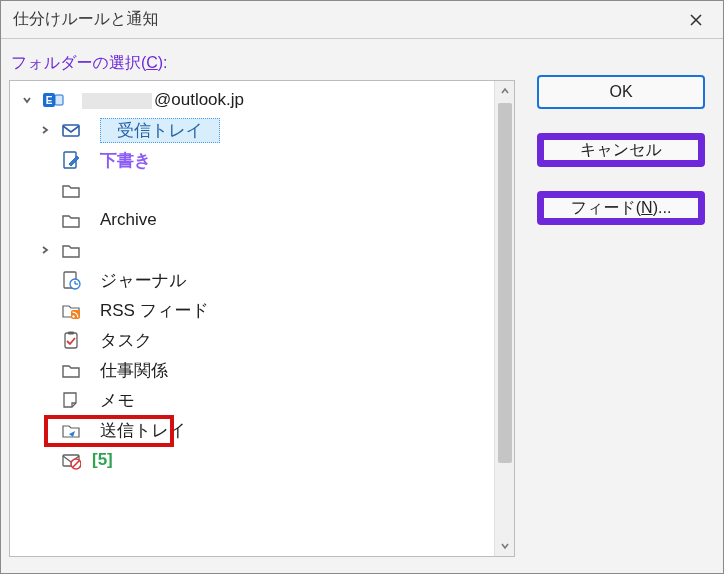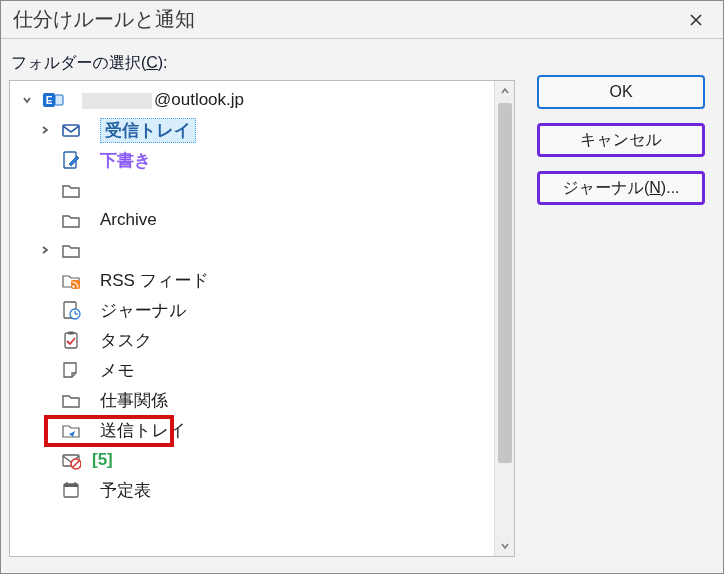--- a/index.html
+++ b/index.html
@@ -22,21 +22,21 @@
     }
     .titlebar {
       height: 38px;
       display: flex;
       align-items: center;
       justify-content: space-between;
       padding: 0 14px 0 12px;
       border-bottom: 1px solid #c9c9c9;
     }
     .titlebar .title {
-      font-size: 20px;
+      font-size: 16px;
       color: #3a3a3a;
     }
     .close-btn {
       width: 26px;
       height: 26px;
       display: flex;
       align-items: center;
       justify-content: center;
       font-size: 17px;
       color: #333;
@@ -49,21 +49,21 @@
       padding: 14px 18px 16px 8px;
       gap: 22px;
     }
     .left {
       flex: 1;
       display: flex;
       flex-direction: column;
     }
     .label {
       font-size: 16px;
-      color: #0f172a;
+      color: #6d28d9;
       margin-bottom: 6px;
       margin-left: 2px;
     }
     .label .accel { text-decoration: underline; }
     .tree-container {
       flex: 1;
       display: flex;
       background: #ffffff;
       border: 1px solid #bcbcbc;
       position: relative;
@@ -104,22 +104,22 @@
       align-items: center;
       justify-content: center;
       flex-shrink: 0;
     }
     .label-t {
       margin-left: 12px;
     }
     .label-t.selected {
       background: #d8eefc;
       border: 1px dotted #4aa0e9;
-      padding: 0 4px;
-      font-weight: 700;
+      padding: 0 16px;
+      font-weight: 400;
       color: #2663a3;
     }
     .bold { font-weight: 700; color: #8b5cf6; }
     .count { color: #2fa34f; font-weight: 700; margin-left: 4px; }
     .obscured {
       display: inline-block;
       width: 70px;
       height: 16px;
       background: #e6e6e6;
       vertical-align: middle;
@@ -154,25 +154,25 @@
       width: 14px;
       background: #c5c5c5;
       border-radius: 2px;
     }
     .right {
       width: 168px;
       display: flex;
       flex-direction: column;
       align-items: stretch;
       padding-top: 22px;
-      gap: 14px;
+      gap: 24px;
     }
     .btn {
       height: 34px;
-      border: 3px solid #6d28d9;
+      border: 7px solid #6d28d9;
       background: #f9f9f9;
       border-radius: 4px;
       font-size: 16px;
       color: #222;
       display: flex;
       align-items: center;
       justify-content: center;
       cursor: pointer;
     }
     .btn.primary {
@@ -278,73 +278,73 @@
               <svg width="20" height="20" viewBox="0 0 20 20">
                   <path d="M2 6 h6 l2 2 h8 v9 h-16 z" fill="#fff" stroke="#606060" stroke-width="1.4"></path>
                 </svg>
             </div>
           </div>
 
           <div class="row indent-1">
             <div class="spacer-exp"></div>
             <div class="icon">
               <svg width="20" height="20" viewBox="0 0 20 20">
+                <rect x="3" y="2" width="12" height="16" rx="1" fill="#fff" stroke="#606060" stroke-width="1.3"></rect>
+                <circle cx="14" cy="14" r="5" fill="#fff" stroke="#2f7ed8" stroke-width="1.3"></circle>
+                <line x1="14" y1="14" x2="14" y2="11" stroke="#2f7ed8" stroke-width="1.3"></line>
+                <line x1="14" y1="14" x2="17" y2="14" stroke="#2f7ed8" stroke-width="1.3"></line>
+              </svg>
+            </div>
+            <span class="label-t">ジャーナル</span>
+          </div>
+
+          <div class="row indent-1">
+            <div class="spacer-exp"></div>
+            <div class="icon">
+              <svg width="20" height="20" viewBox="0 0 20 20">
                 <path d="M2 6 h6 l2 2 h8 v9 h-16 z" fill="#fff" stroke="#606060" stroke-width="1.2"></path>
                 <rect x="10" y="10" width="9" height="9" rx="2" fill="#f58220"></rect>
                 <circle cx="12.5" cy="16.5" r="1.2" fill="#fff"></circle>
                 <path d="M11.5 12.2 a5 5 0 0 1 5.3 5.3" fill="none" stroke="#fff" stroke-width="1.2"></path>
               </svg>
             </div>
             <span class="label-t">RSS フィード</span>
           </div>
 
           <div class="row indent-1">
             <div class="spacer-exp"></div>
             <div class="icon">
               <svg width="20" height="20" viewBox="0 0 20 20">
-                <rect x="3" y="2" width="12" height="16" rx="1" fill="#fff" stroke="#606060" stroke-width="1.3"></rect>
-                <circle cx="14" cy="14" r="5" fill="#fff" stroke="#2f7ed8" stroke-width="1.3"></circle>
-                <line x1="14" y1="14" x2="14" y2="11" stroke="#2f7ed8" stroke-width="1.3"></line>
-                <line x1="14" y1="14" x2="17" y2="14" stroke="#2f7ed8" stroke-width="1.3"></line>
-              </svg>
-            </div>
-            <span class="label-t">ジャーナル</span>
-          </div>
-
-          <div class="row indent-1">
-            <div class="spacer-exp"></div>
-            <div class="icon">
-              <svg width="20" height="20" viewBox="0 0 20 20">
                 <rect x="4" y="3" width="12" height="15" rx="2" fill="#fff" stroke="#606060" stroke-width="1.3"></rect>
                 <rect x="7" y="1.5" width="6" height="3" rx="1" fill="#606060"></rect>
                 <polyline points="6,11 9,14 14,8" fill="none" stroke="#d83a3a" stroke-width="1.8"></polyline>
               </svg>
             </div>
             <span class="label-t">タスク</span>
           </div>
 
+          <div class="row indent-1" style="position:relative;">
+            <div class="spacer-exp"></div>
+            <div class="icon">
+              <svg width="20" height="20" viewBox="0 0 20 20">
+                  <path d="M2 6 h6 l2 2 h8 v9 h-16 z" fill="#fff" stroke="#606060" stroke-width="1.4"></path>
+                </svg>
+            </div>
+            <span class="label-t">仕事関係</span>
+          </div>
+
           <div class="row indent-1">
             <div class="spacer-exp"></div>
             <div class="icon">
               <svg width="20" height="20" viewBox="0 0 20 20">
                 <path d="M3 3 h12 v10 l-4 4 h-8 z" fill="#fff" stroke="#606060" stroke-width="1.3"></path>
                 <path d="M11 17 v-4 h4" fill="none" stroke="#606060" stroke-width="1.3"></path>
               </svg>
             </div>
             <span class="label-t">メモ</span>
-          </div>
-
-          <div class="row indent-1" style="position:relative;">
-            <div class="spacer-exp"></div>
-            <div class="icon">
-              <svg width="20" height="20" viewBox="0 0 20 20">
-                  <path d="M2 6 h6 l2 2 h8 v9 h-16 z" fill="#fff" stroke="#606060" stroke-width="1.4"></path>
-                </svg>
-            </div>
-            <span class="label-t">仕事関係</span>
           </div>
 
           <div class="row indent-1">
             <div class="spacer-exp"></div>
             <div class="icon">
               <svg width="20" height="20" viewBox="0 0 20 20">
                 <path d="M2 6 h6 l2 2 h8 v9 h-16 z" fill="#fff" stroke="#606060" stroke-width="1.2"></path>
                 <path d="M8 14 l6 -3 l-2 6 z" fill="#2f7ed8"></path>
               </svg>
             </div>
@@ -357,32 +357,20 @@
               <svg width="20" height="20" viewBox="0 0 20 20">
                 <rect x="2" y="5" width="16" height="11" rx="1" fill="#fff" stroke="#606060" stroke-width="1.3"></rect>
                 <polyline points="2,6 10,12 18,6" fill="none" stroke="#606060" stroke-width="1.3"></polyline>
                 <circle cx="15" cy="14" r="5" fill="#fff" stroke="#d83a3a" stroke-width="1.6"></circle>
                 <line x1="11.5" y1="17.5" x2="18.5" y2="10.5" stroke="#d83a3a" stroke-width="1.6"></line>
               </svg>
             </div>
             <span class="count">[5]</span>
           </div>
 
-          <div class="row indent-1">
-            <div class="spacer-exp"></div>
-            <div class="icon">
-              <svg width="20" height="20" viewBox="0 0 20 20">
-                <rect x="3" y="4" width="14" height="13" rx="1" fill="#fff" stroke="#606060" stroke-width="1.3"></rect>
-                <rect x="3" y="4" width="14" height="3" fill="#606060"></rect>
-                <line x1="6" y1="2" x2="6" y2="6" stroke="#606060" stroke-width="1.4"></line>
-                <line x1="14" y1="2" x2="14" y2="6" stroke="#606060" stroke-width="1.4"></line>
-              </svg>
-            </div>
-            <span class="label-t">予定表</span>
-          </div>
 
           <div class="redbox" style="left:34px; top:334px; width:130px; height:32px;"></div>
 
         </div>
 
         <div class="scrollbar">
           <div class="scroll-arrow up">
             <svg width="10" height="10" viewBox="0 0 10 10">
                 <polyline points="2,7 5,3 8,7" fill="none" stroke="#7a7a7a" stroke-width="1.6"></polyline>
               </svg>
@@ -398,19 +386,19 @@
     </div>
 
     <div class="right">
       <div class="btn primary">
         <span>OK</span>
       </div>
       <div class="btn">
         <span>キャンセル</span>
       </div>
       <div class="btn">
-        <span>ジャーナル(</span>
+        <span>フィード(</span>
           <span class="accel">N</span>
           <span>)...</span>
       </div>
     </div>
   </div>
 </div>
 
 </body></html>

